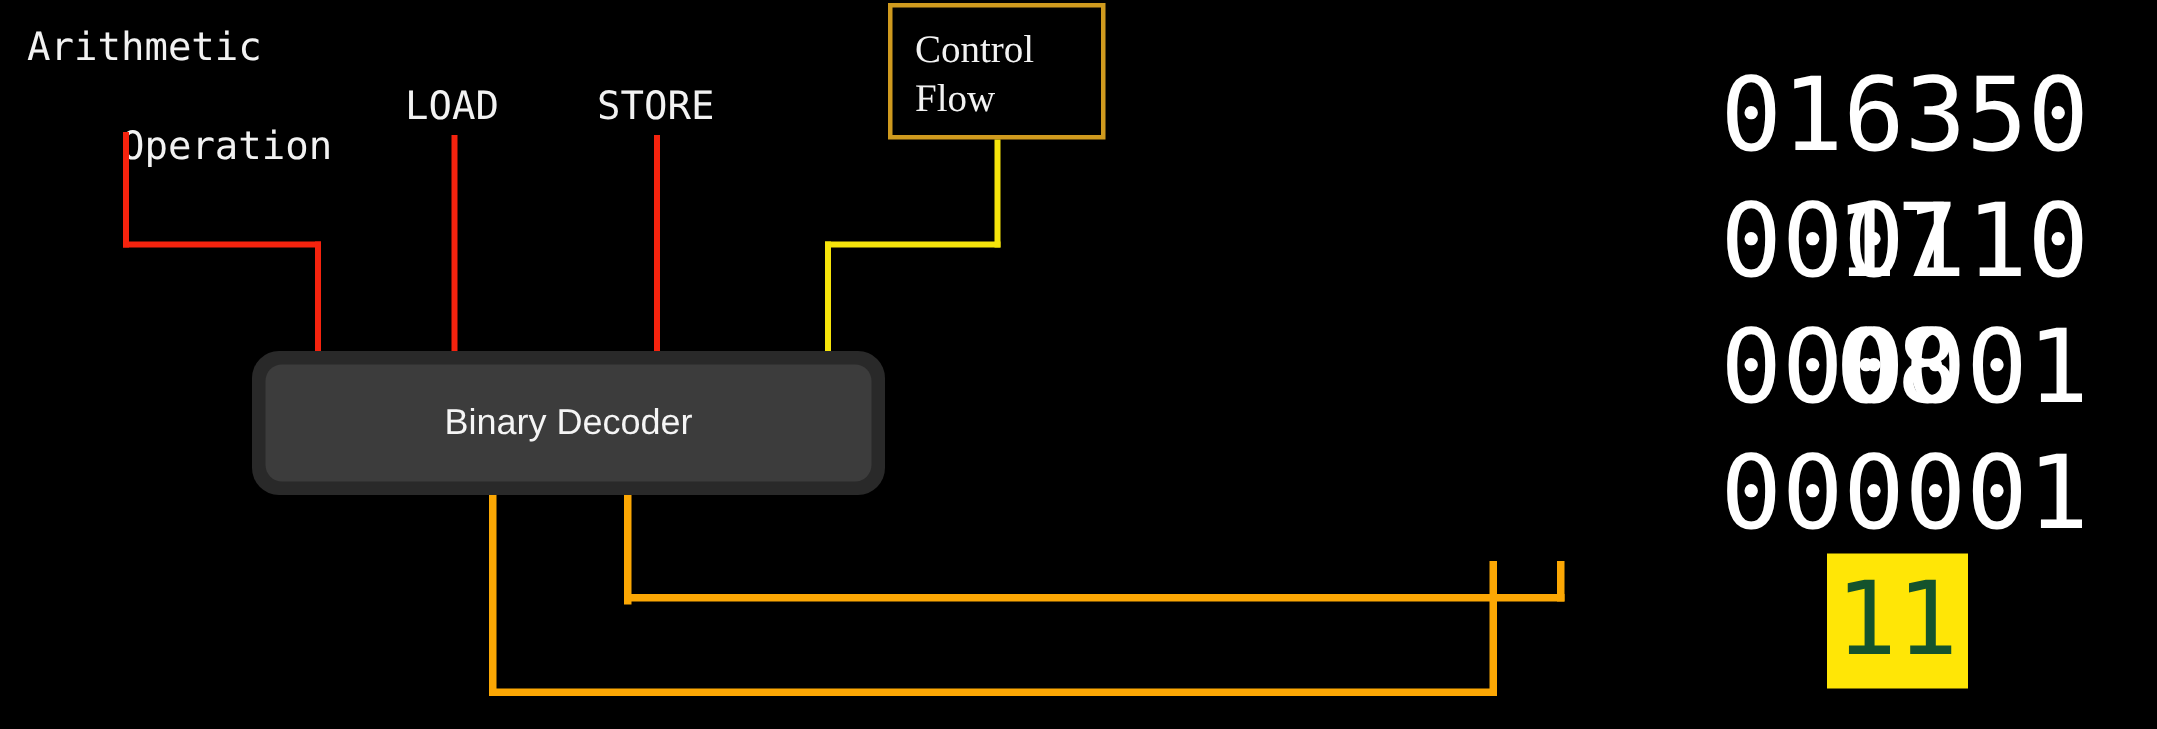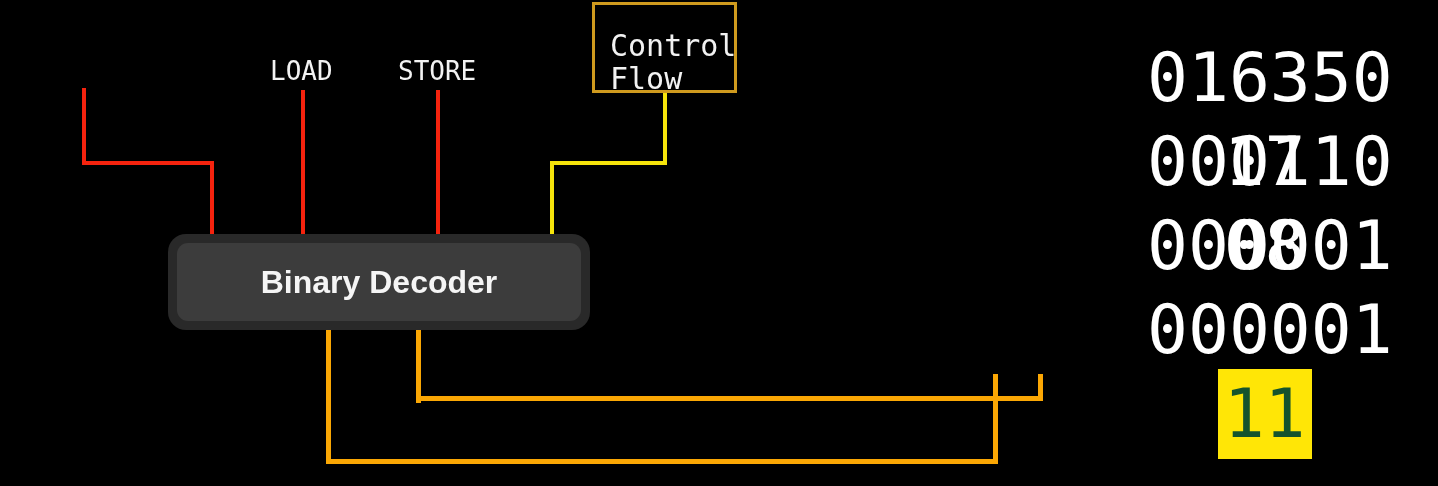--- a/index.html
+++ b/index.html
@@ -28,22 +28,23 @@
   .lbl-store{left:398px;top:55px;}
 
   
   .control-box{
     position:absolute;
     left:592px;top:2px;
     width:145px;height:91px;
     box-sizing:border-box;
     border:3px solid var(--control-box-border,#cf9a1e);
     color:var(--label-text,#f2f2f2);
-    font-size:30px;line-height:33px;
-    padding:24px 0 0 15px;
+    font-size:26px;line-height:33px;
+    padding:11px 0 0 15px;
+    font-family:Liberation Serif, serif;
   }
 
   
   .decoder{
     position:absolute;
     left:168px;top:234px;
     width:422px;height:96px;
     box-sizing:border-box;
     background:var(--decoder-outer,#292929);
     border-radius:18px;
@@ -51,22 +52,22 @@
     z-index:3;
   }
   .decoder-inner{
     width:100%;height:100%;
     box-sizing:border-box;
     background:var(--decoder-inner,#3c3c3c);
     border-radius:11px;
     display:flex;align-items:center;justify-content:center;
     color:var(--decoder-text,#f5f5f5);
     font-family:"Liberation Sans", sans-serif;
-    font-weight:bold;
-    font-size:32px;
+    font-weight:normal;
+    font-size:24px;
   }
 
   
   .seg{position:absolute;z-index:1;}
   .red{background:var(--wire-red,#f5230e);}
   .yellow{background:var(--wire-yellow,#f6e40b);}
   .orange{background:var(--wire-orange,#fba704);}
 
   
   .r1a{left:82px;top:88px;width:4px;height:77px;}
@@ -110,20 +111,22 @@
     color:#14532d;
     padding:3px 6px;
     margin:-3px -6px;
   }
 </style>
 </head>
 <body>
 
 <div class="stage">
 
+  <div class="io-label lbl-arith"><span>Arithmetic</span><br>
+    <span>Operation</span></div>
   <div class="io-label lbl-load">LOAD</div>
   <div class="io-label lbl-store">STORE</div>
 
   <div class="control-box">
     <span>Control</span><br>
     <span>Flow</span>
   </div>
 
   <div>
     <div class="seg red r1a"></div>

